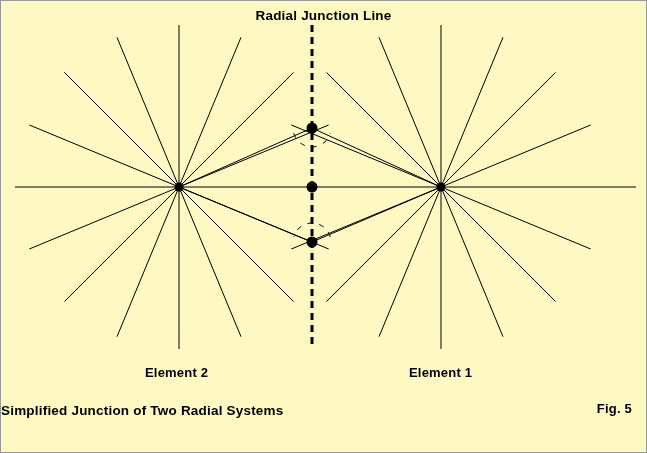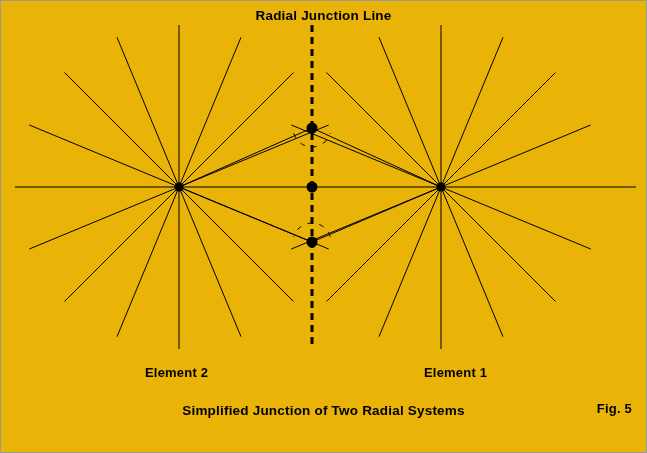--- a/index.html
+++ b/index.html
@@ -7,21 +7,21 @@
     padding: 0;
     background: #ffffff;
   }
   body {
     font-family: "Liberation Sans", sans-serif;
   }
   #figure-root {
     position: relative;
     width: 647px;
     height: 453px;
-    background: #eab308;
+    background: #fef9c3;
     border: 1px solid #999999;
     box-sizing: border-box;
     overflow: hidden;
     padding-left: 19px;
   }
   #diagram-svg {
     position: absolute;
     left: 0;
     top: 0;
     width: 647px;
@@ -43,27 +43,25 @@
     text-align: center;
     font-size: 13.5px;
   }
   #label-element-2 {
     left: 144px;
     top: 364px;
   }
   #label-element-1 {
     left: 408px;
     top: 364px;
-    margin-left: 15px;
   }
   #caption-main {
     left: 0;
     right: 0;
     top: 402px;
-    text-align: center;
     font-size: 13.5px;
   }
   #figure-number {
     right: 14px;
     top: 400px;
     font-size: 13px;
   }
 </style>
 </head>
 <body>

